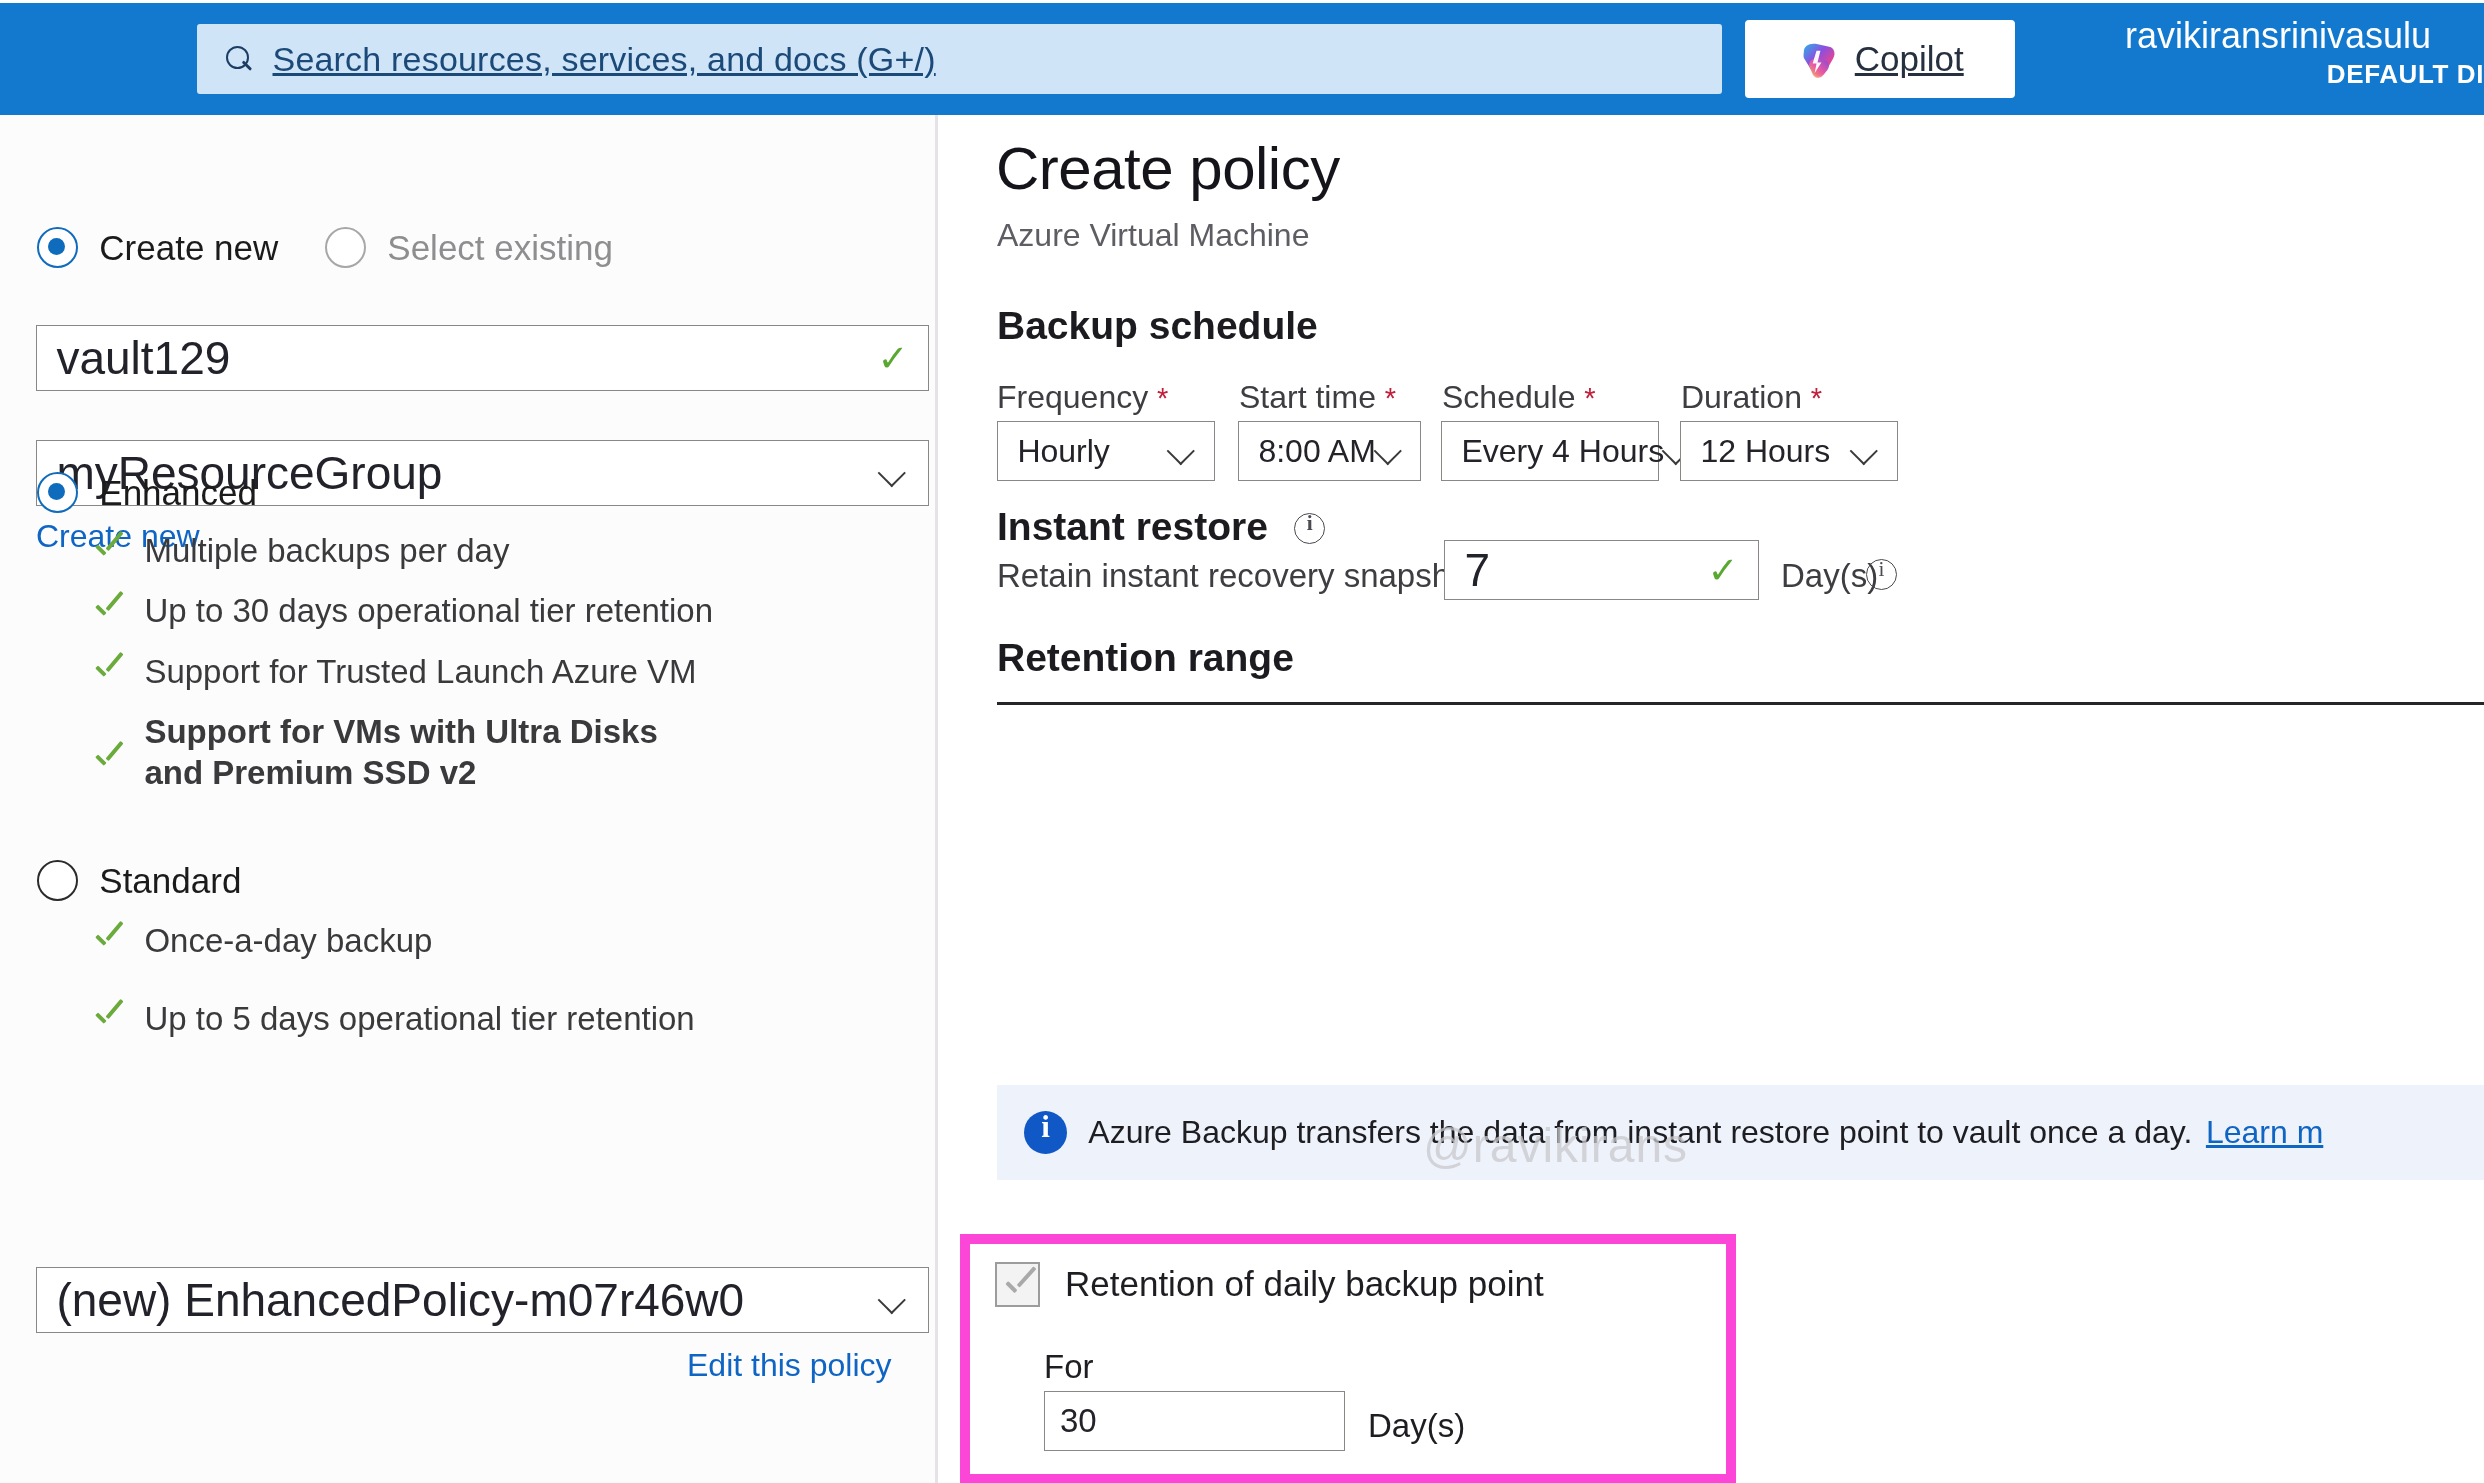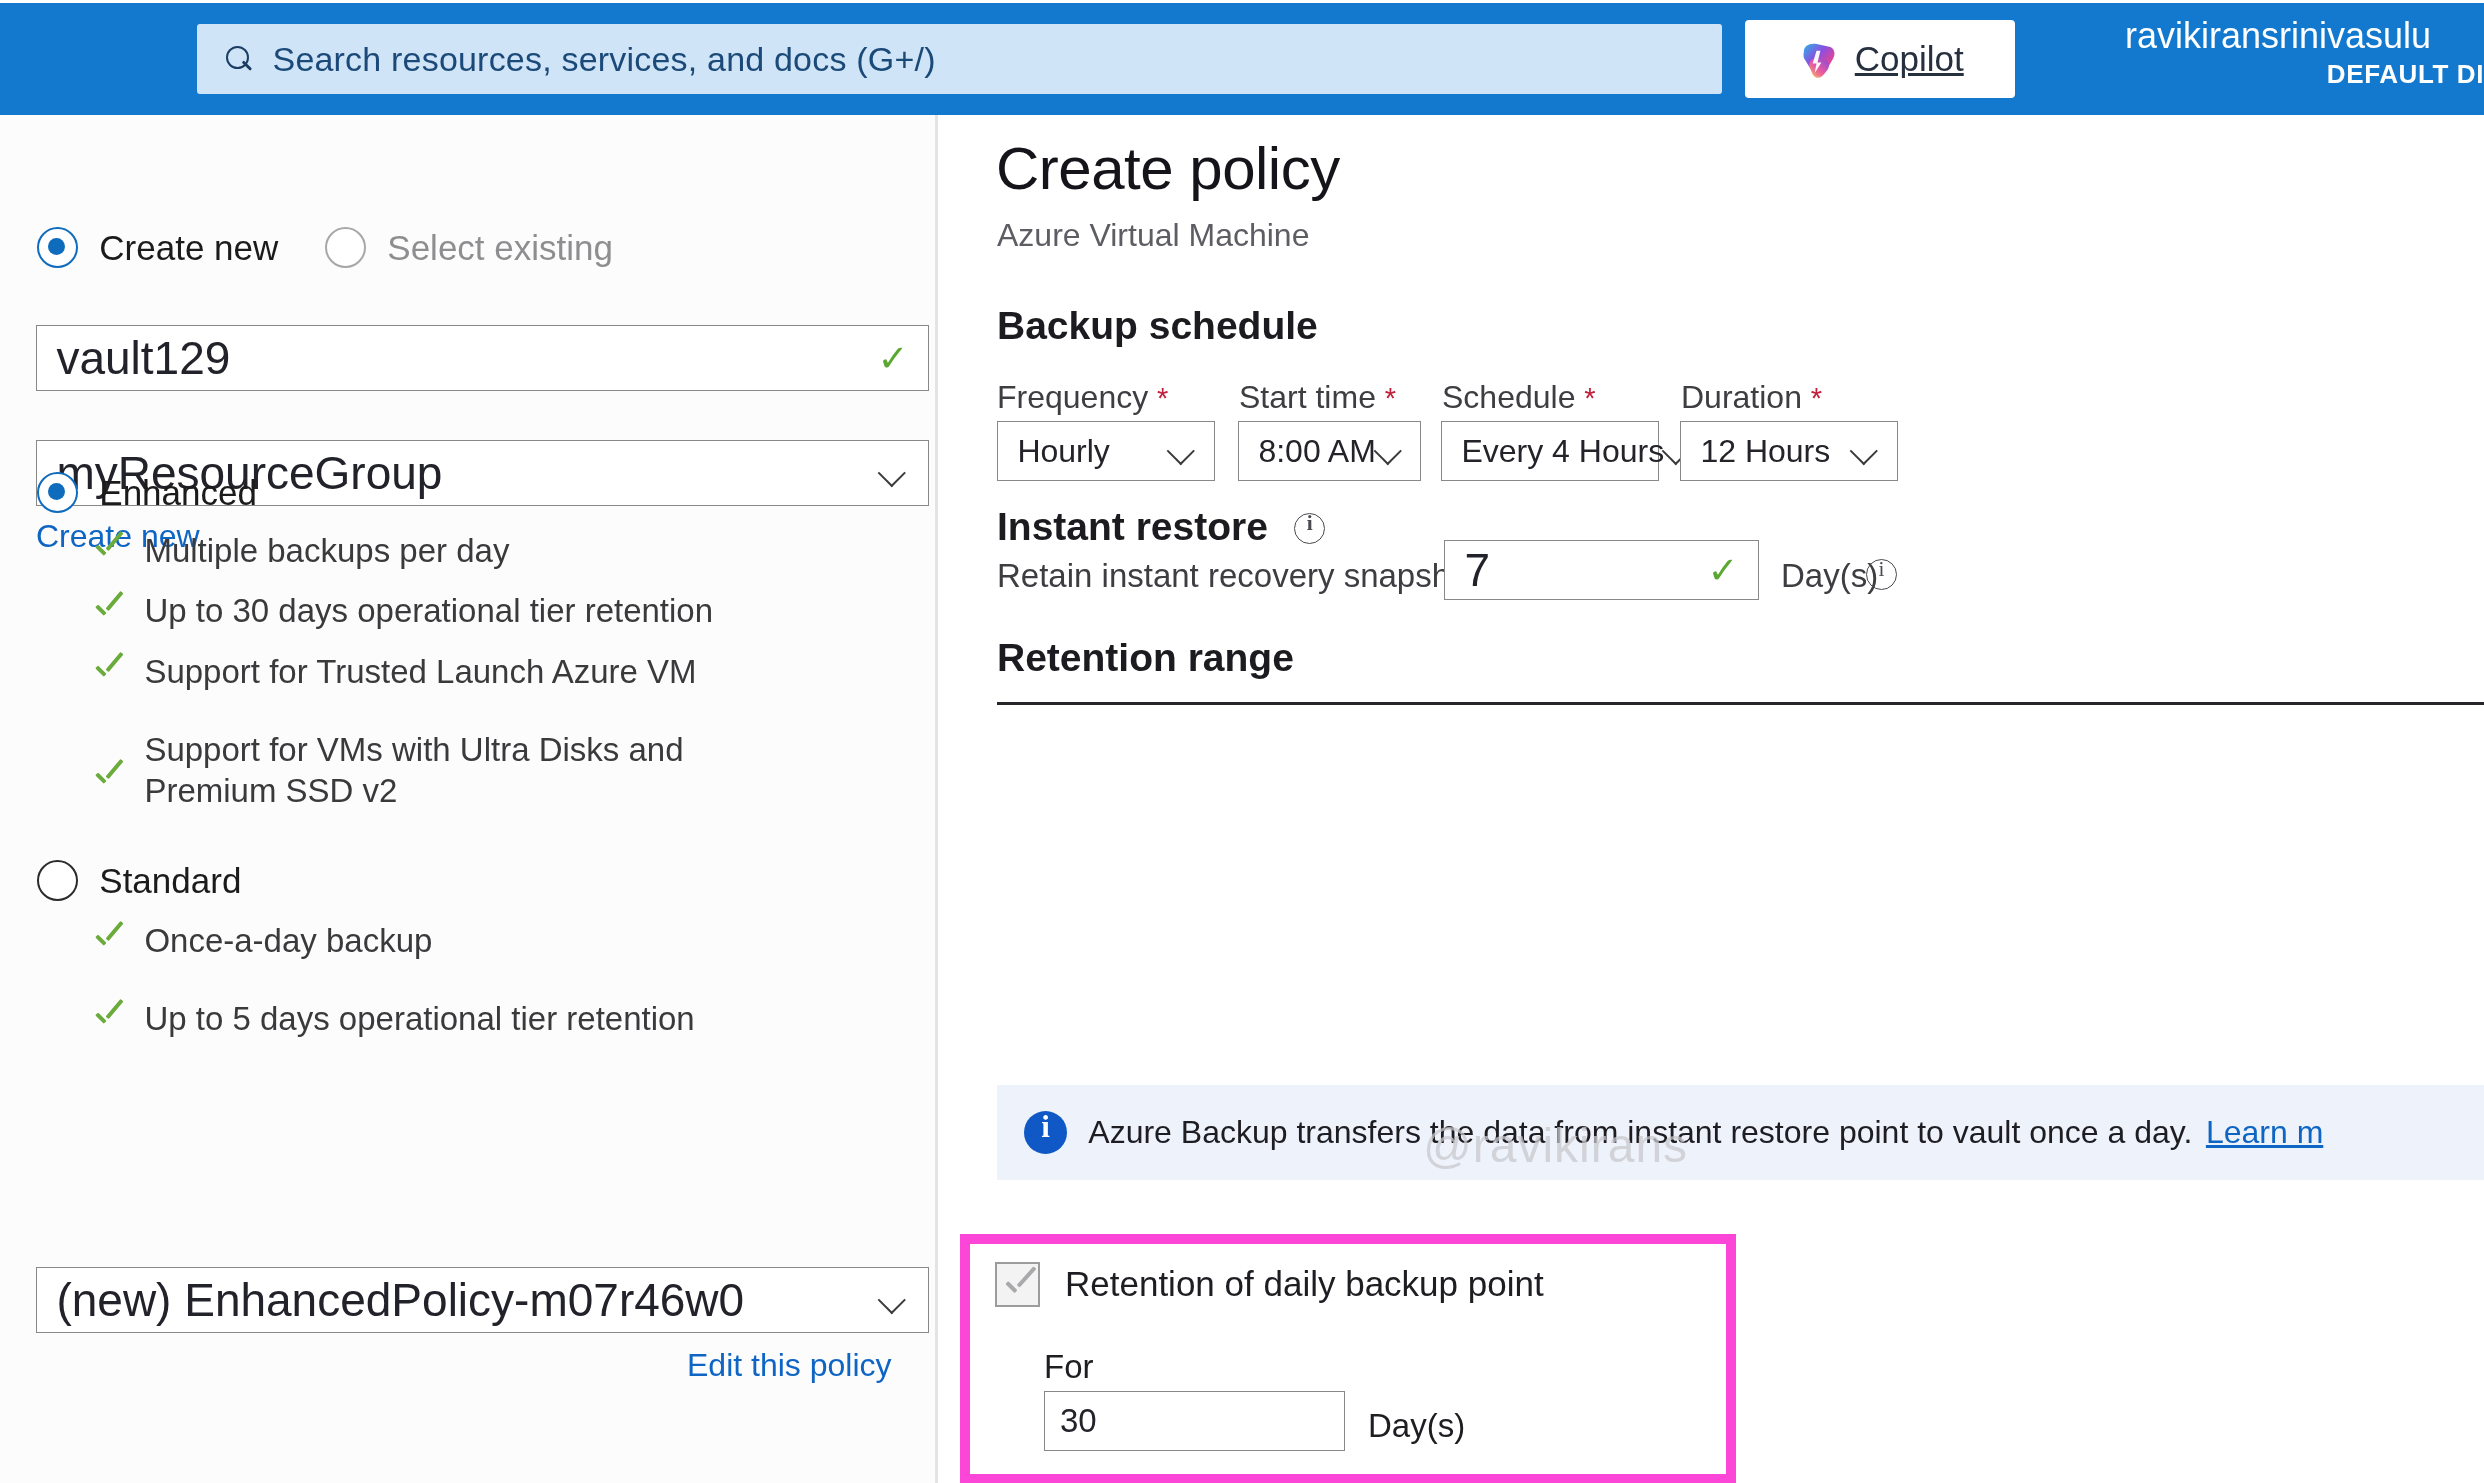--- a/index.html
+++ b/index.html
@@ -24,21 +24,21 @@
   }
   .search-icon { width: 33px; height: 33px; position: relative; flex: none; margin-right: 17.5px;}
   .search-icon::before{
     content:""; position:absolute; left:3.9px; top:2.9px; width:19.4px; height:19.4px;
     border:2.9px solid #1b3d63; border-radius:50%;
   }
   .search-icon::after{
     content:""; position:absolute; left:19.4px; top:21.3px; width:11.6px; height:2.9px;
     background:#1b3d63; transform:rotate(45deg); border-radius:1.9px;
   }
-  .search-ph { color:#1b4a79; font-size:34px; letter-spacing:0.2px; }
+  .search-ph { color:#1b4a79; font-size:34px; letter-spacing:0.2px;text-decoration:underline; }
 
   .copilot-btn {
     position: absolute; left: 1745px; top: 17.5px; width: 270px; height: 78px;
     background:#fff; border-radius:3.9px;
     display:flex; align-items:center; justify-content:center; gap:15.5px;
   }
   .copilot-icon { width:43px; height:43px; flex:none; }
   .copilot-label { font-size:35px; color:#26303e;text-decoration:underline; }
 
   .acct { position:absolute; left:2125px; top:11.6px; width:408px; text-align:left; color:#fff;}
@@ -238,21 +238,21 @@
       <span class="feat-text">Multiple backups per day</span>
     </div>
     <div class="feat" style="left:92px; top:475px; width:815px;">
       <span class="tick"></span>
       <span class="feat-text">Up to 30 days operational tier retention</span>
     </div>
     <div class="feat" style="left:92px; top:536px; width:815px;">
       <span class="tick"></span>
       <span class="feat-text">Support for Trusted Launch Azure VM</span>
     </div>
-    <div class="feat" style="left:92px; top:614px; width:679px; align-items:flex-start;">
+    <div class="feat" style="left:92px; top:596px; width:679px; align-items:flex-start;font-weight:bold;">
       <span class="tick" style="margin-top:33px;"></span>
       <span class="feat-text" style="max-width:543px;">Support for VMs with Ultra Disks and Premium SSD v2</span>
     </div>
 
     <div class="radio-row" style="left:37px; top:745px;">
       <span class="radio off"></span>
       <span class="radio-label">Standard</span>
     </div>
     <div class="feat" style="left:92px; top:805px; width:815px;">
       <span class="tick"></span>

